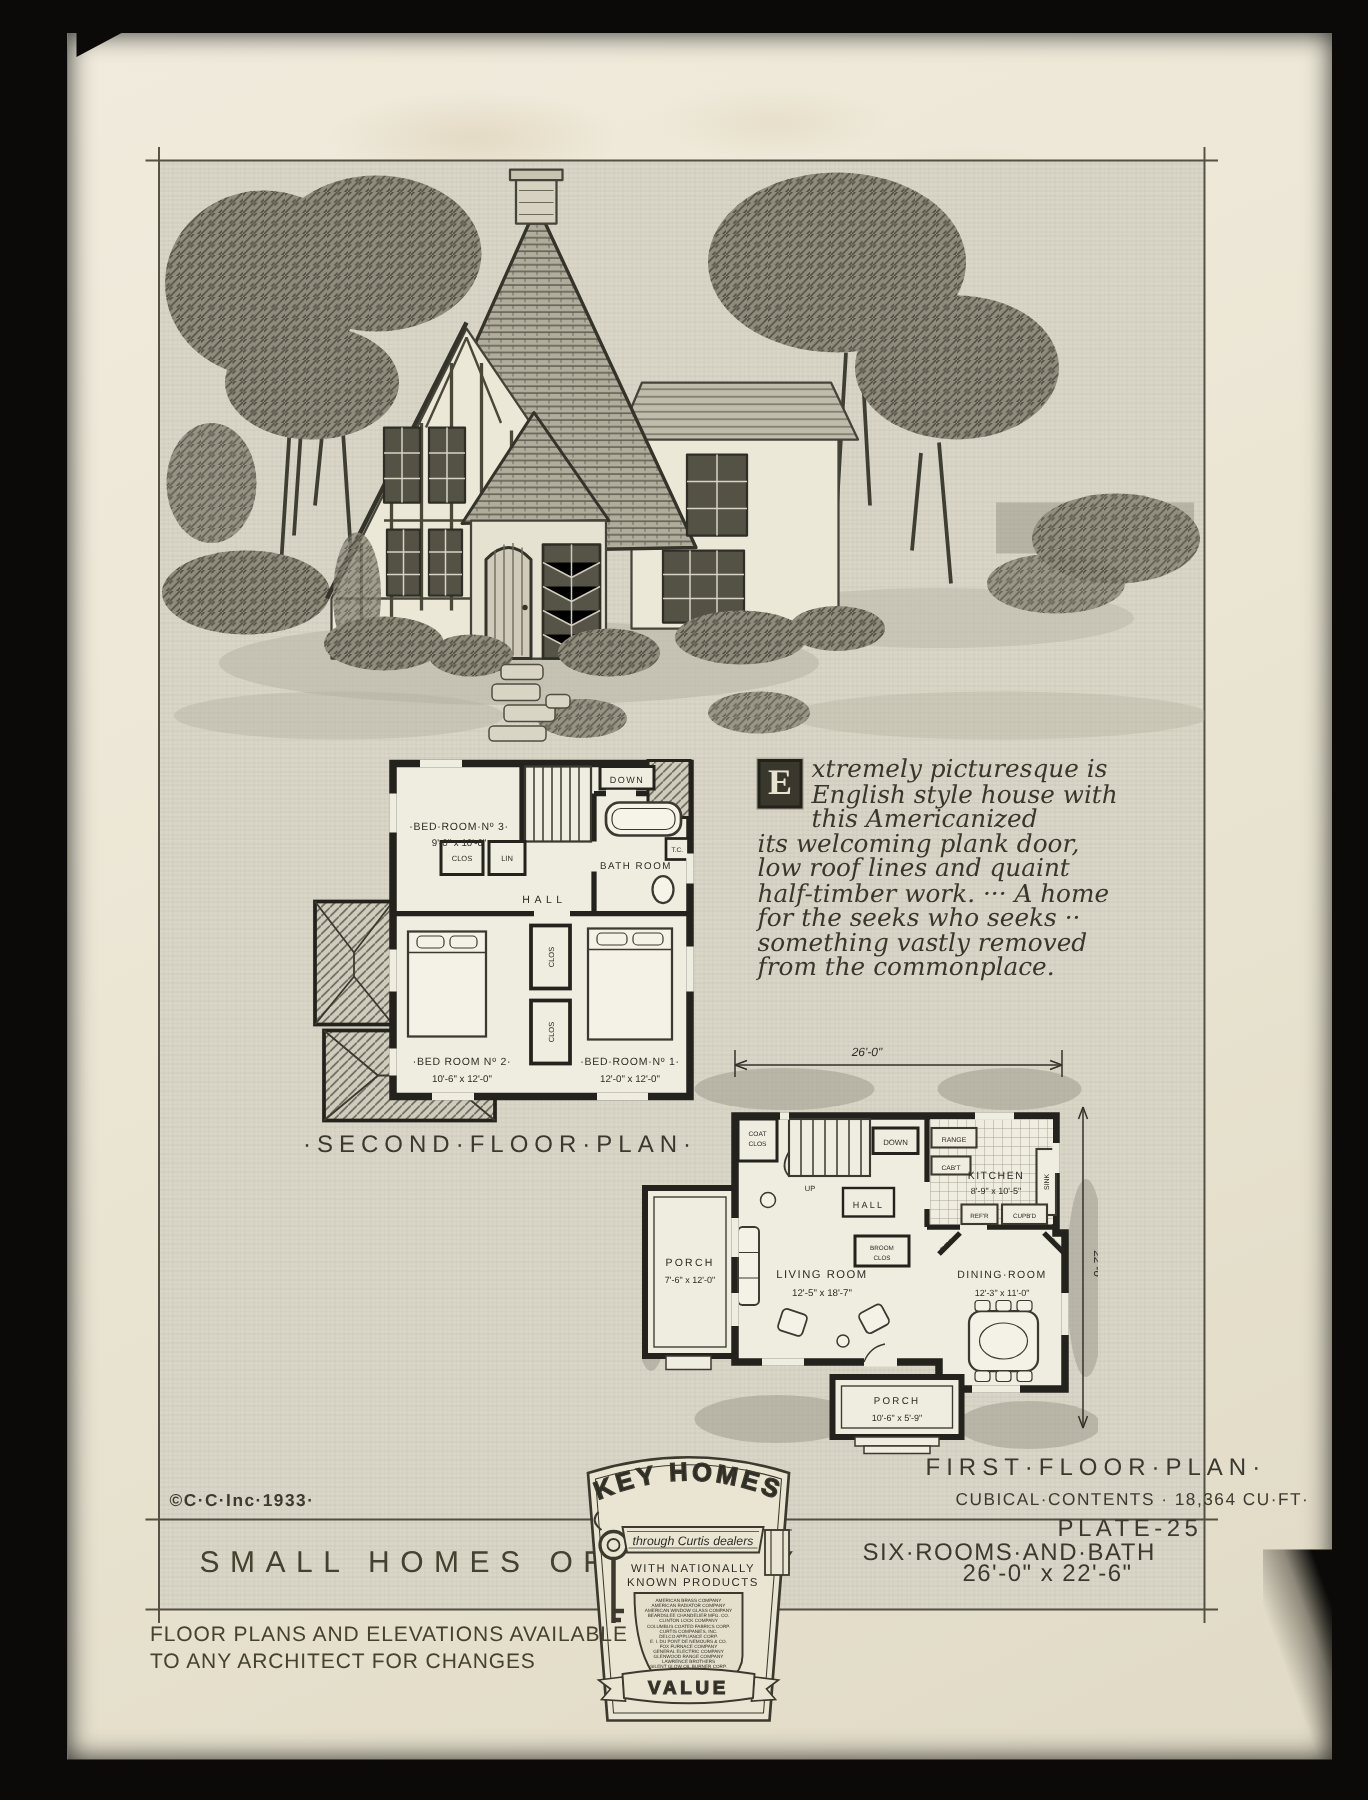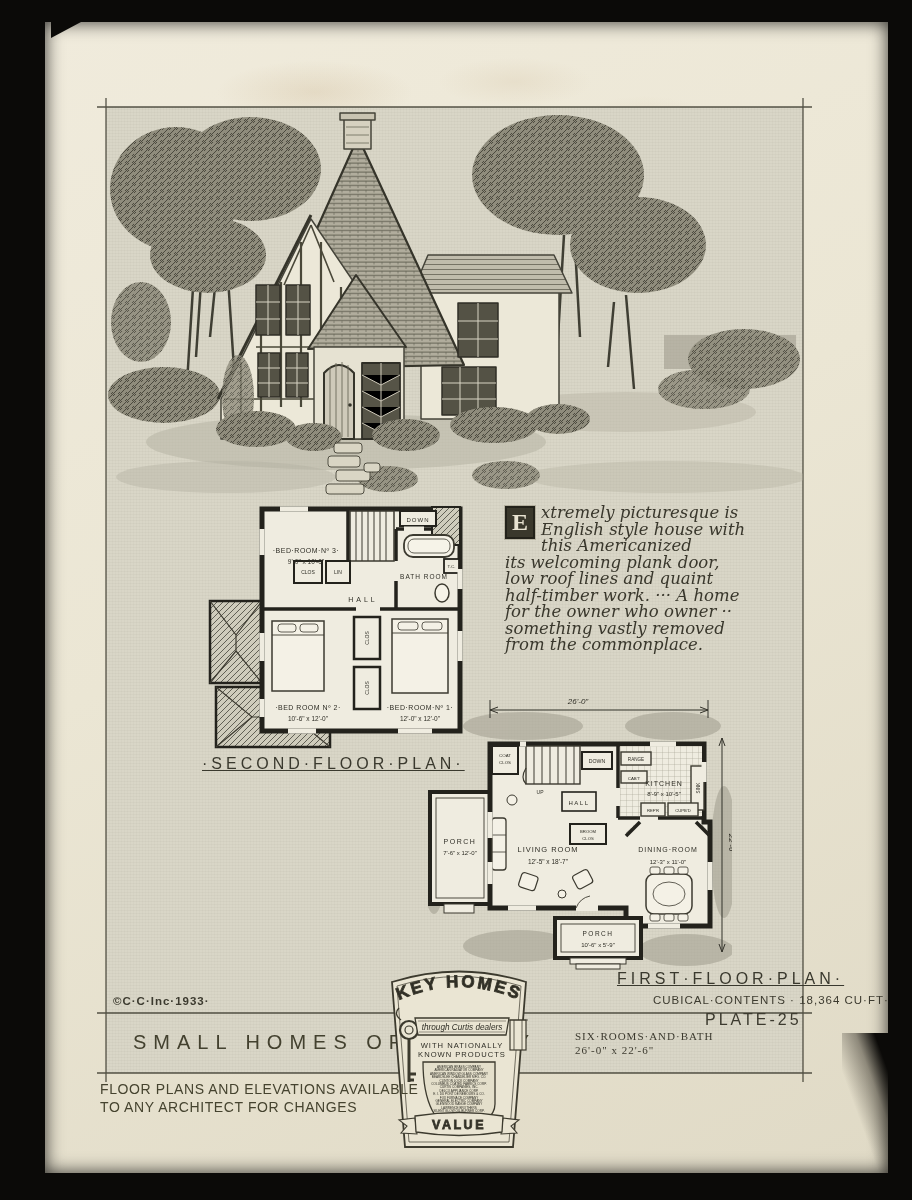--- a/index.html
+++ b/index.html
@@ -19,33 +19,33 @@
   .corner-curl{position:absolute;right:0;bottom:0;width:46px;height:140px;
     background:linear-gradient(250deg,#0b0a08 0%,#0b0a08 14%,rgba(40,36,28,.45) 34%,transparent 62%);}
   .plate-interior{
     position:absolute;left:61px;top:85px;width:697px;height:966px;
     background:
       repeating-linear-gradient(0deg, rgba(60,55,40,.03) 0 1px, transparent 1px 3px),
       repeating-linear-gradient(90deg, rgba(60,55,40,.025) 0 1px, transparent 1px 3px),
       #d9d6c7;
   }
   svg text{font-family:"Liberation Sans",sans-serif;fill:#2e2d25;}
-  .plan-label{position:absolute;color:#3a392e;font-size:16px;letter-spacing:4px;white-space:nowrap;text-decoration:underline;}
+  .plan-label{position:absolute;color:#3a392e;font-size:16px;letter-spacing:4px;white-space:nowrap;}
   .desc-block{position:absolute;left:460px;top:483px;width:312px;color:#39372c;
     font-family:"DejaVu Serif",serif;font-style:italic;font-size:16.5px;line-height:16.5px;}
   .desc-line{white-space:nowrap;}
   .init-box{float:left;width:30px;height:33px;margin:1px 6px 0 0;background:#3a382c;
     color:#e9e4d2;border:2px solid #23221a;outline:1px solid #8a857171;
     font-family:"Liberation Serif",serif;font-style:normal;font-weight:bold;font-size:24px;
     display:flex;align-items:center;justify-content:center;}
   .tiny-note{position:absolute;color:#3c3a2f;font-size:11.5px;letter-spacing:1px;white-space:nowrap;}
   .series-title{position:absolute;left:88px;top:1009px;color:#43412f;font-size:20px;letter-spacing:7px;white-space:nowrap;}
   .plate-num{position:absolute;left:660px;top:989px;color:#3c3a2f;font-size:16px;letter-spacing:3px;white-space:nowrap;}
-  .rooms-note{position:absolute;left:530px;top:1007px;width:180px;text-align:left;color:#3c3a2f;
-    font-size:11px;letter-spacing:1px;line-height:14px;white-space:nowrap;font-family:Liberation Serif, serif;}
+  .rooms-note{position:absolute;left:530px;top:1007px;width:180px;text-align:right;color:#3c3a2f;
+    font-size:16px;letter-spacing:1px;line-height:14px;white-space:nowrap;}
   .footer-note{position:absolute;left:55px;top:1058px;color:#45432f;font-size:14px;letter-spacing:.6px;line-height:18px;}
 </style>
 </head>
 <body>
 
 <div class="stage">
   <div class="page">
     <div class="torn-corner"></div>
 
     <div class="plate-interior"></div>
@@ -269,21 +269,21 @@
     <div class="plan-label" style="left:157px;top:733px;">·SECOND·FLOOR·PLAN·</div>
 
     <div class="desc-block">
       <span class="init-box">E</span>
       <div class="desc-line">xtremely picturesque is</div>
       <div class="desc-line">English style house with</div>
       <div class="desc-line">this Americanized</div>
       <div class="desc-line">its welcoming plank door,</div>
       <div class="desc-line">low roof lines and quaint</div>
       <div class="desc-line">half-timber work. ··· A home</div>
-      <div class="desc-line">for the owner who owner ··</div>
+      <div class="desc-line">for the seeks who seeks ··</div>
       <div class="desc-line">something vastly removed</div>
       <div class="desc-line">from the commonplace.</div>
     </div>
 
     <svg style="position:absolute;left:383px;top:666px;" width="304" height="282" viewBox="0 -34 304 282">
       <defs>
         <pattern id="grid" width="6" height="6" patternUnits="userSpaceOnUse">
           <rect width="6" height="6" fill="#efece0"></rect>
           <path d="M6,0 L0,0 0,6" fill="none" stroke="#a19e8e" stroke-width=".6"></path>
         </pattern>
@@ -413,21 +413,21 @@
         <line x1="276" y1="40" x2="276" y2="60"></line>
           <line x1="282" y1="140" x2="282" y2="168"></line>
         <line x1="80" y1="186" x2="108" y2="186"></line>
           <line x1="220" y1="204" x2="252" y2="204"></line>
       </g>
     </svg>
 
     <div class="plan-label" style="left:572px;top:948px;">FIRST·FLOOR·PLAN·</div>
 
     <div class="tiny-note" style="left:68px;top:973px;font-weight:bold;">©C·C·Inc·1933·</div>
-    <div class="tiny-note" style="left:608px;top:972px;text-align:center;">CUBICAL·CONTENTS · 18,364 CU·FT·</div>
+    <div class="tiny-note" style="left:592px;top:972px;text-align:center;">CUBICAL·CONTENTS · 18,364 CU·FT·</div>
     <div class="series-title">SMALL HOMES OF TO·DAY</div>
     <div class="rooms-note">
       <div>SIX·ROOMS·AND·BATH</div>
       <div>26'-0" x 22'-6"</div>
     </div>
     <div class="plate-num">PLATE-25</div>
 
     <svg style="position:absolute;left:338px;top:934px;" width="152" height="196" viewBox="0 0 152 196">
       <path d="M9,26 Q76,5 143,26 L130,191 L22,191 Z" fill="#eae5d3" stroke="#3c3a2e" stroke-width="1.8"></path>
       <path d="M14,30 Q76,11 138,30 L126,186 L26,186 Z" fill="none" stroke="#3c3a2e" stroke-width=".7"></path>

